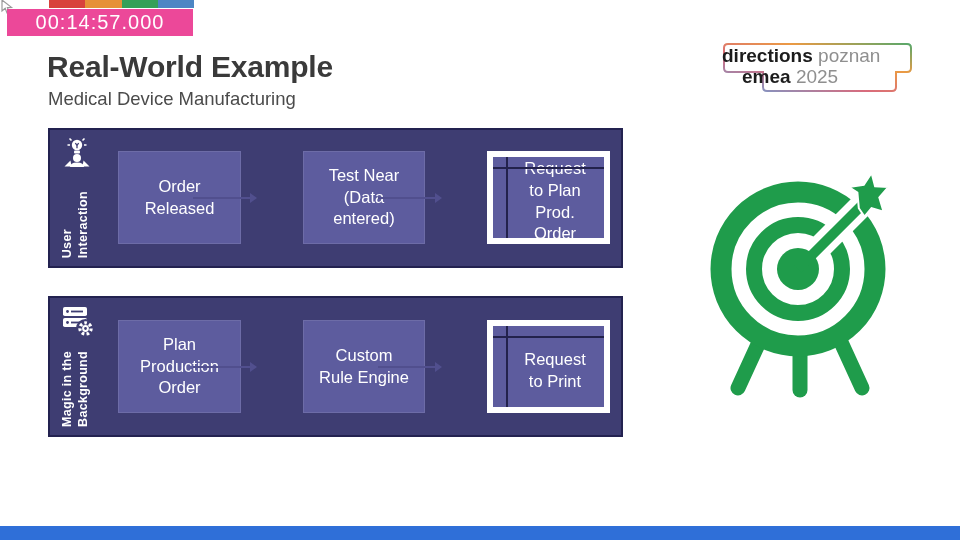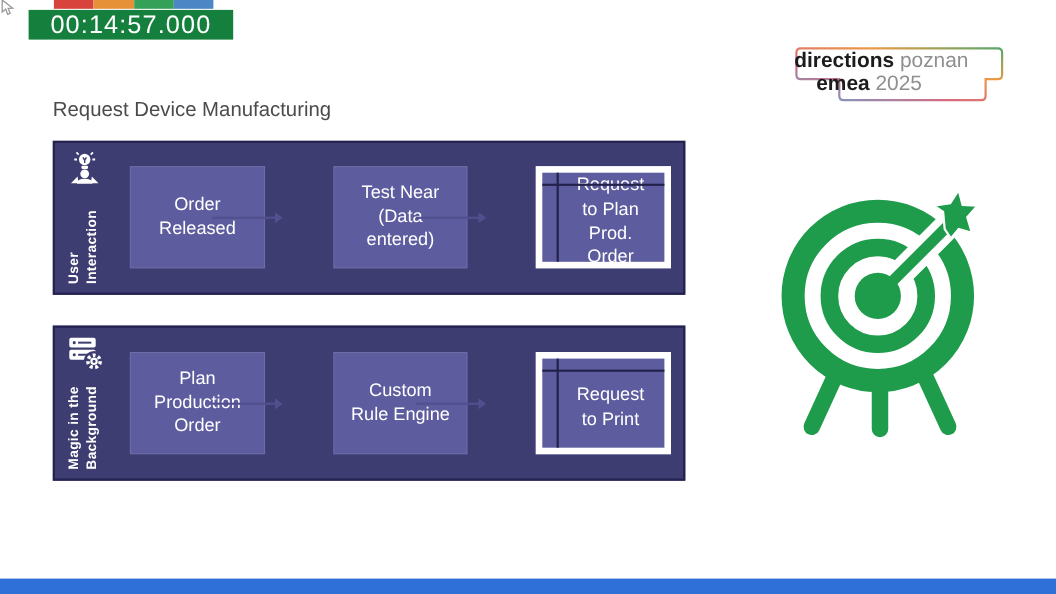--- a/index.html
+++ b/index.html
@@ -4,22 +4,22 @@
 <style>
   html,body{margin:0;padding:0;background:#e8e8e8;}
   #canvas{
     position:relative;width:960px;height:540px;background:#ffffff;overflow:hidden;
     font-family:"Liberation Sans",sans-serif;
   }
   
   .marker-strip{position:absolute;left:49px;top:0;width:145px;height:8px;display:flex;}
   .marker-strip .seg{flex:1;height:100%;}
   .timestamp{
-    position:absolute;left:7px;top:9px;width:186px;height:27px;background:#15803d;
-    color:#fff;font-size:23px;line-height:27px;text-align:center;letter-spacing:1px;margin-left:19px;
+    position:absolute;left:7px;top:9px;width:186px;height:27px;background:#ec4899;
+    color:#fff;font-size:20px;line-height:27px;text-align:center;letter-spacing:1px;
   }
   .cursor-glyph{position:absolute;left:0;top:0;}
   .progress-bar{position:absolute;left:0;top:526px;width:960px;height:14px;background:#2f6fd8;}
   
   .title{position:absolute;left:47px;top:50px;font-size:30px;font-weight:700;color:#3a3a3a;letter-spacing:-0.2px;}
   .subtitle{position:absolute;left:48px;top:88px;font-size:18.5px;font-weight:400;color:#4b4b4b;}
   
   .logo{position:absolute;left:722px;top:42px;width:192px;height:50px;}
   .logo svg{position:absolute;left:0;top:0;}
   .logo .l1{position:absolute;left:0;top:3px;width:190px;text-align:left;font-size:19px;color:#1c1c1c;}
@@ -72,21 +72,22 @@
 
   <div class="marker-strip">
       <div class="seg" style="background: rgb(216, 67, 60);"></div>
       <div class="seg" style="background: rgb(230, 145, 56);"></div>
       <div class="seg" style="background: rgb(52, 160, 88);"></div>
       <div class="seg" style="background: rgb(77, 134, 196);"></div>
     </div>
 
   <div class="timestamp">00:14:57.000</div>
 
-  <div class="subtitle">Request Device Manufacturing</div>
+  <div class="title">Real-World Example</div>
+  <div class="subtitle">Medical Device Manufacturing</div>
 
   <div class="logo">
     <svg width="192" height="52" viewBox="0 0 192 52">
       <defs>
         <linearGradient id="lg" x1="0" y1="1" x2="1" y2="0">
           <stop offset="0" stop-color="#6aa0d6"></stop>
           <stop offset="0.38" stop-color="#d96b7c"></stop>
           <stop offset="0.68" stop-color="#eb9a44"></stop>
           <stop offset="1" stop-color="#58a86b"></stop>
         </linearGradient>

